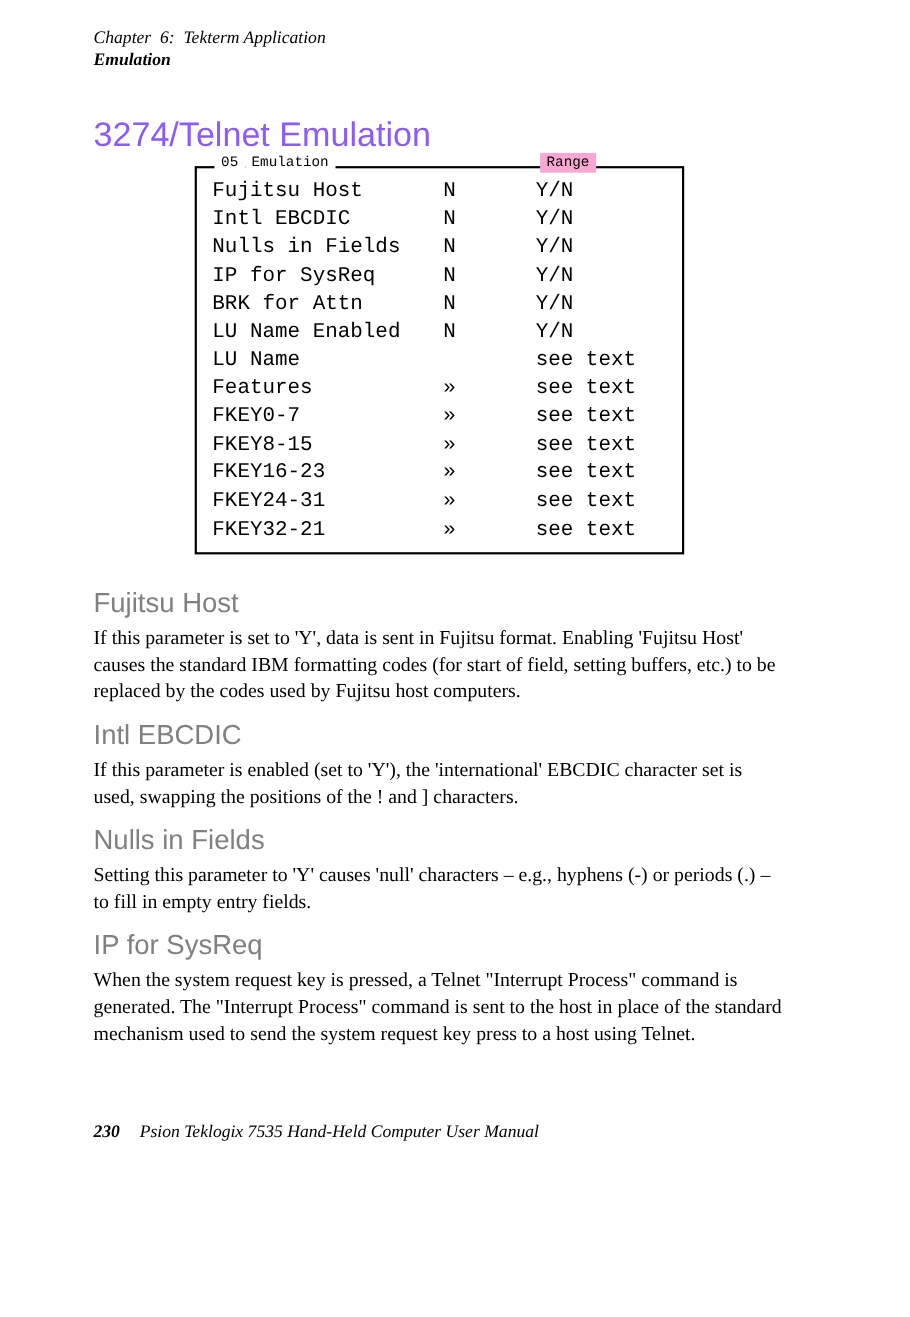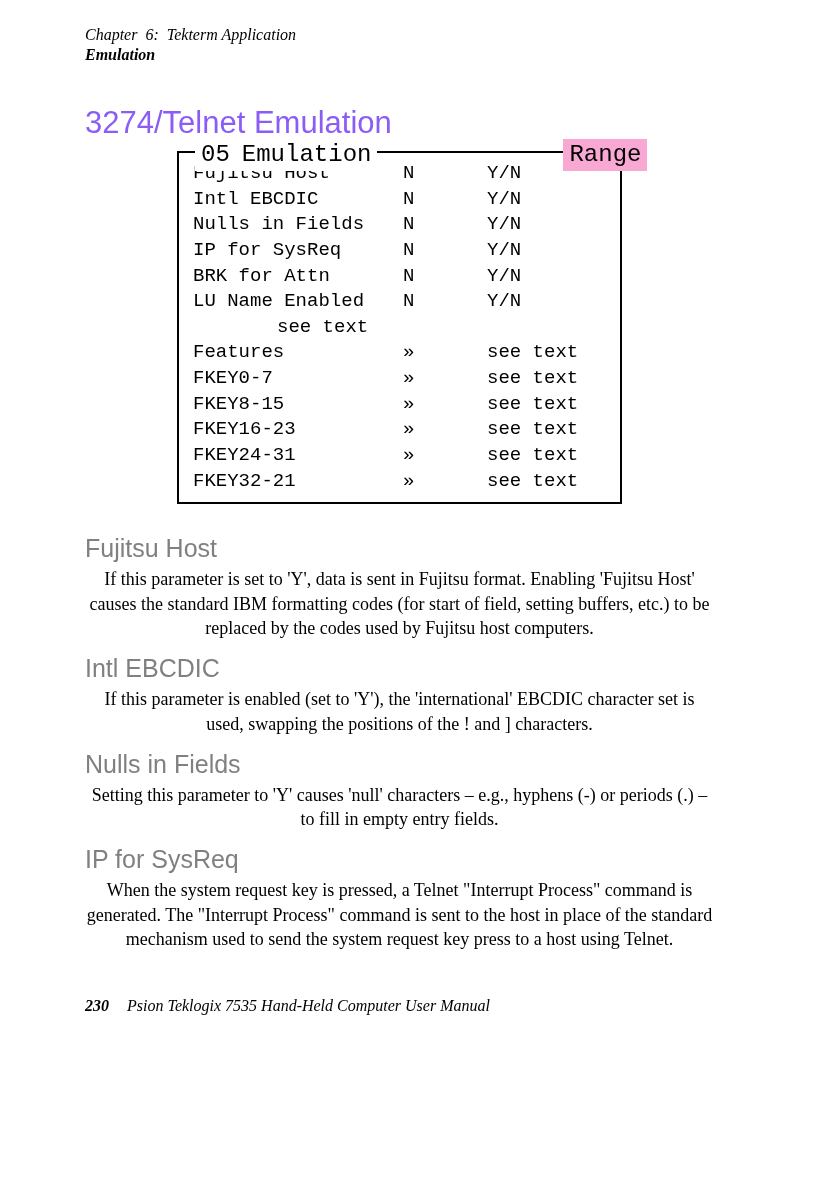--- a/index.html
+++ b/index.html
@@ -48,21 +48,21 @@
     box-sizing: border-box;
   }
   .box-top-line {
     position: absolute;
     top: -14px;
     left: 0;
     width: 100%;
     display: flex;
     align-items: center;
     font-family: 'Courier New', monospace;
-    font-size: 24px;
+    font-size: 13px;
   }
   .box-top-label {
     background: #fff;
     padding: 0 6px;
     white-space: nowrap;
   }
   .box-top-num {
     background: #fff;
     padding: 0 6px;
     margin-left: 16px;
@@ -94,26 +94,25 @@
     font-weight: normal;
     color: #808080;
     font-size: 25px;
     letter-spacing: 0px;
     margin: 14px 0 4px 0;
   }
   .body-text {
     font-size: 18px;
     line-height: 1.35;
     margin: 0 0 8px 0;
-    text-align: center;
   }
   .footer {
     font-style: italic;
     font-size: 16px;
-    margin-top: 46px;
+    margin-top: 70px;
   }
   .footer-num {
     font-weight: bold;
     font-style: italic;
     margin-right: 14px;
   }
 </style>
 </head>
 <body>
 
@@ -157,20 +156,21 @@
       <span class="box-col-label">BRK for Attn</span>
       <span class="box-col-val">N</span>
       <span class="box-col-range">Y/N</span>
     </div>
     <div class="box-row">
       <span class="box-col-label">LU Name Enabled</span>
       <span class="box-col-val">N</span>
       <span class="box-col-range">Y/N</span>
     </div>
     <div class="box-row">
+      <span class="box-col-label">LU Name</span>
       <span class="box-col-val"></span>
       <span class="box-col-range">see text</span>
     </div>
     <div class="box-row">
       <span class="box-col-label">Features</span>
       <span class="box-col-val">»</span>
       <span class="box-col-range">see text</span>
     </div>
     <div class="box-row">
       <span class="box-col-label">FKEY0-7</span>

